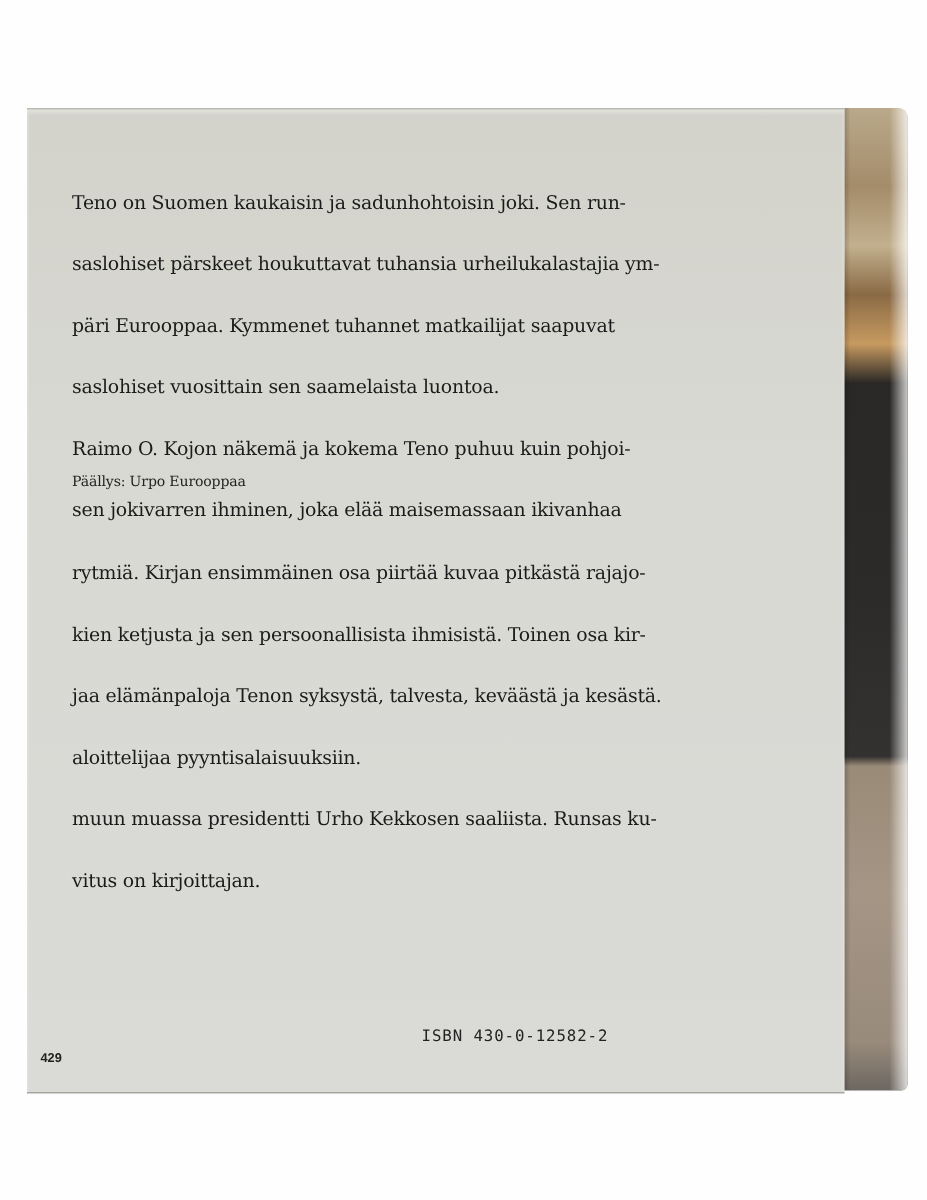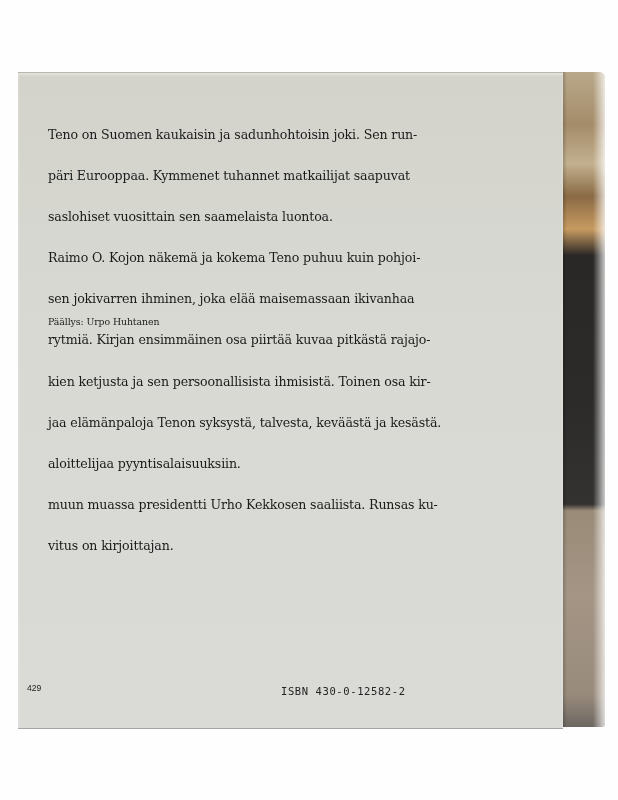--- a/index.html
+++ b/index.html
@@ -38,46 +38,47 @@
     position: absolute; left: 30px; top: 28px; width: 520px;
     font-family: "DejaVu Serif", serif; font-size: 12.6px; line-height: 15.1px;
     color: #1b1b1b; letter-spacing: -0.15px;
   }
   .blurb .line { white-space: nowrap; display: block; margin-top: 26px; }
   .credit {
     position: absolute; left: 30px; top: 243px;
     font-family: "DejaVu Serif", serif; font-size: 9.4px; color: #222; letter-spacing: -0.1px;
   }
   .code {
-    position: absolute; left: 9px; top: 610px;
-    font-family: "Liberation Sans", sans-serif; font-size: 8.5px; font-weight: normal; color: #222;
+    position: absolute; left: 9px; top: 627px;
+    font-family: "Liberation Sans", sans-serif; font-size: 8.5px; font-weight: bold; color: #222;
   }
   .isbn {
     position: absolute; left: 263px; top: 612px;
     font-family: "DejaVu Sans Mono", monospace; font-size: 10.5px; color: #222; letter-spacing: 0.6px;
   }
 </style>
 </head>
 <body>
 
 <div class="book">
   <div class="cover">
     <div class="blurb">
       <span class="line">Teno on Suomen kaukaisin ja sadunhohtoisin joki. Sen run-</span>
+      <span class="line">saslohiset pärskeet houkuttavat tuhansia urheilukalastajia ym-</span>
       <span class="line">päri Eurooppaa. Kymmenet tuhannet matkailijat saapuvat</span>
       <span class="line">saslohiset vuosittain sen saamelaista luontoa.</span>
       <span class="line">Raimo O. Kojon näkemä ja kokema Teno puhuu kuin pohjoi-</span>
       <span class="line">sen jokivarren ihminen, joka elää maisemassaan ikivanhaa</span>
       <span class="line">rytmiä. Kirjan ensimmäinen osa piirtää kuvaa pitkästä rajajo-</span>
       <span class="line">kien ketjusta ja sen persoonallisista ihmisistä. Toinen osa kir-</span>
       <span class="line">jaa elämänpaloja Tenon syksystä, talvesta, keväästä ja kesästä.</span>
       <span class="line">aloittelijaa pyyntisalaisuuksiin.</span>
       <span class="line">muun muassa presidentti Urho Kekkosen saaliista. Runsas ku-</span>
       <span class="line">vitus on kirjoittajan.</span>
     </div>
-    <div class="credit">Päällys: Urpo Huhtanen</div>
+    <div class="credit">Päällys: Urpo Eurooppaa</div>
     <div class="code">429</div>
     <div class="isbn">ISBN 430-0-12582-2</div>
   </div>
   <div class="spine">
     <div class="spine-edge"></div>
   </div>
 </div>
 
 </body></html>

